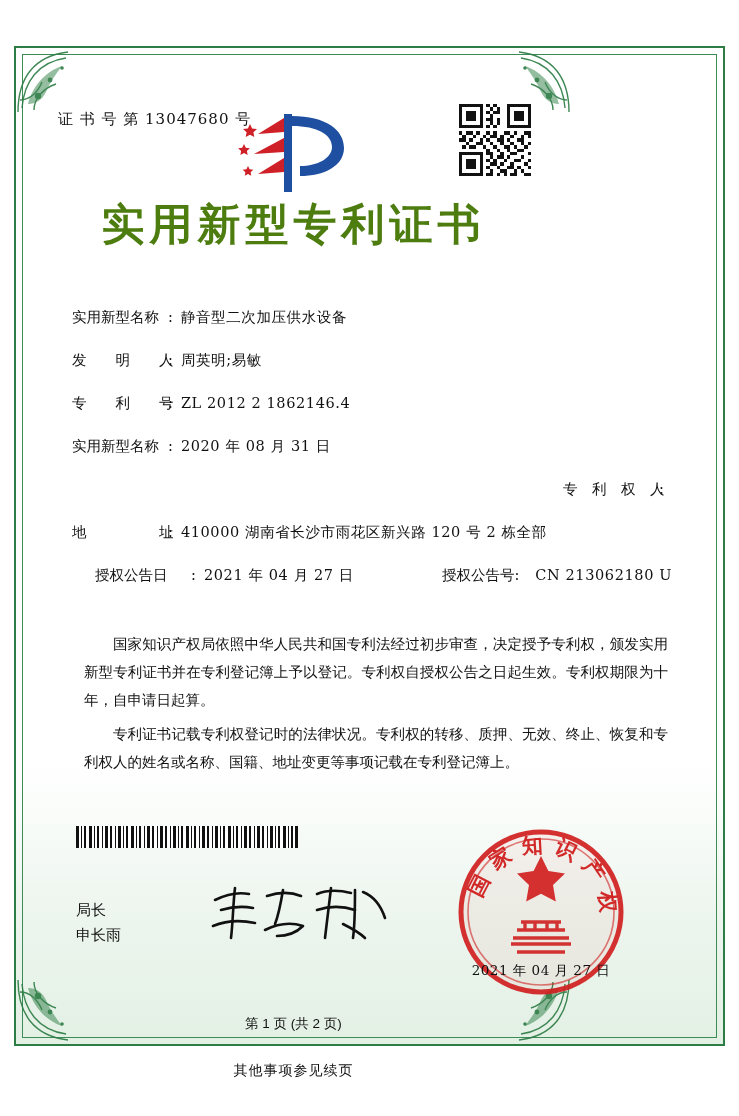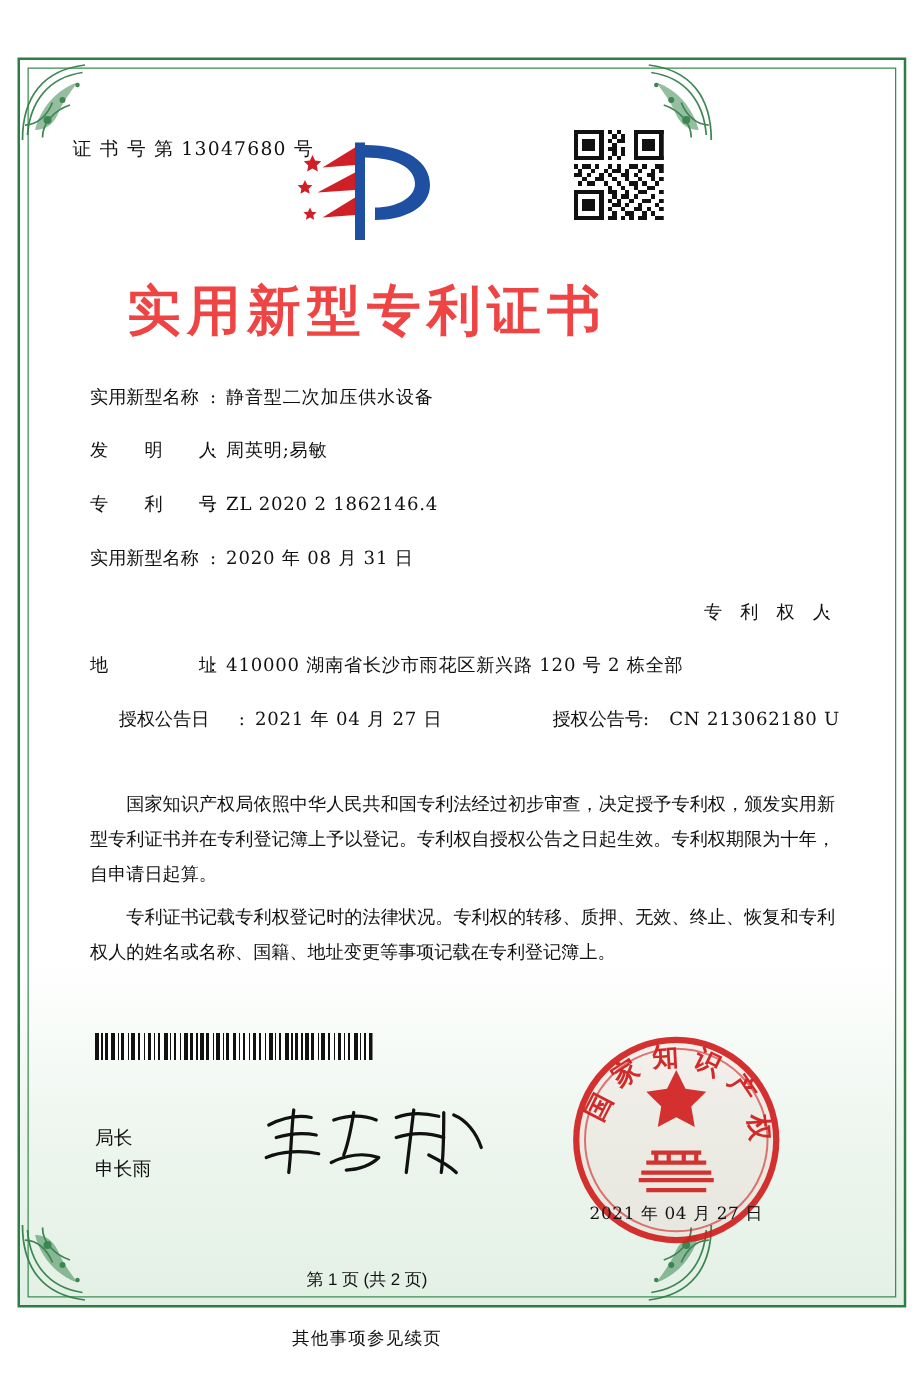--- a/index.html
+++ b/index.html
@@ -93,26 +93,26 @@
 
   .emblem {
     position: absolute;
     left: 50%; top: 108px;
     transform: translateX(-50%);
     width: 160px; height: 86px;
   }
 
   .title {
     position: absolute;
-    left: 0; right: 0; top: 220px;
+    left: 0; right: 0; top: 196px;
     text-align: center;
     font-size: 43px;
     letter-spacing: 5px;
     font-weight: 700;
-    color: #ef4444;
+    color: #4d7c0f;
     font-family: "DejaVu Serif", "Liberation Serif", serif;
   }
 
   
   .fields {
     position: absolute;
     left: 72px; top: 308px;
     width: 600px;
     font-family: "DejaVu Serif", "Liberation Serif", serif;
   }
@@ -145,21 +145,21 @@
   .paragraphs {
     position: absolute;
     left: 72px; top: 630px;
     width: 596px;
     font-family: "DejaVu Serif", "Liberation Serif", serif;
     font-size: 14.5px;
     color: #111;
     line-height: 28px;
   }
   .paragraphs p {
-    margin: 0 0 6px 0;
+    margin: 0 0 6px 12px;
     text-indent: 29px;
     text-align: justify;
   }
 
   
   .barcode {
     position: absolute;
     left: 76px; top: 826px;
     width: 222px; height: 22px;
   }
@@ -417,21 +417,21 @@
 
     <div class="field-row">
       <span class="field-label">发　　明　　人</span>
       <span class="field-colon">:</span>
       <span class="field-value">周英明;易敏</span>
     </div>
 
     <div class="field-row">
       <span class="field-label">专　　利　　号</span>
       <span class="field-colon">:</span>
-      <span class="field-value">ZL 2020 2 1862146.4</span>
+      <span class="field-value">ZL 2012 2 1862146.4</span>
     </div>
 
     <div class="field-row">
       <span class="field-label">实用新型名称</span>
       <span class="field-colon">:</span>
       <span class="field-value">2020 年 08 月 31 日</span>
     </div>
 
     <div class="field-row">
       <span class="field-label">专　利　权　人</span>

